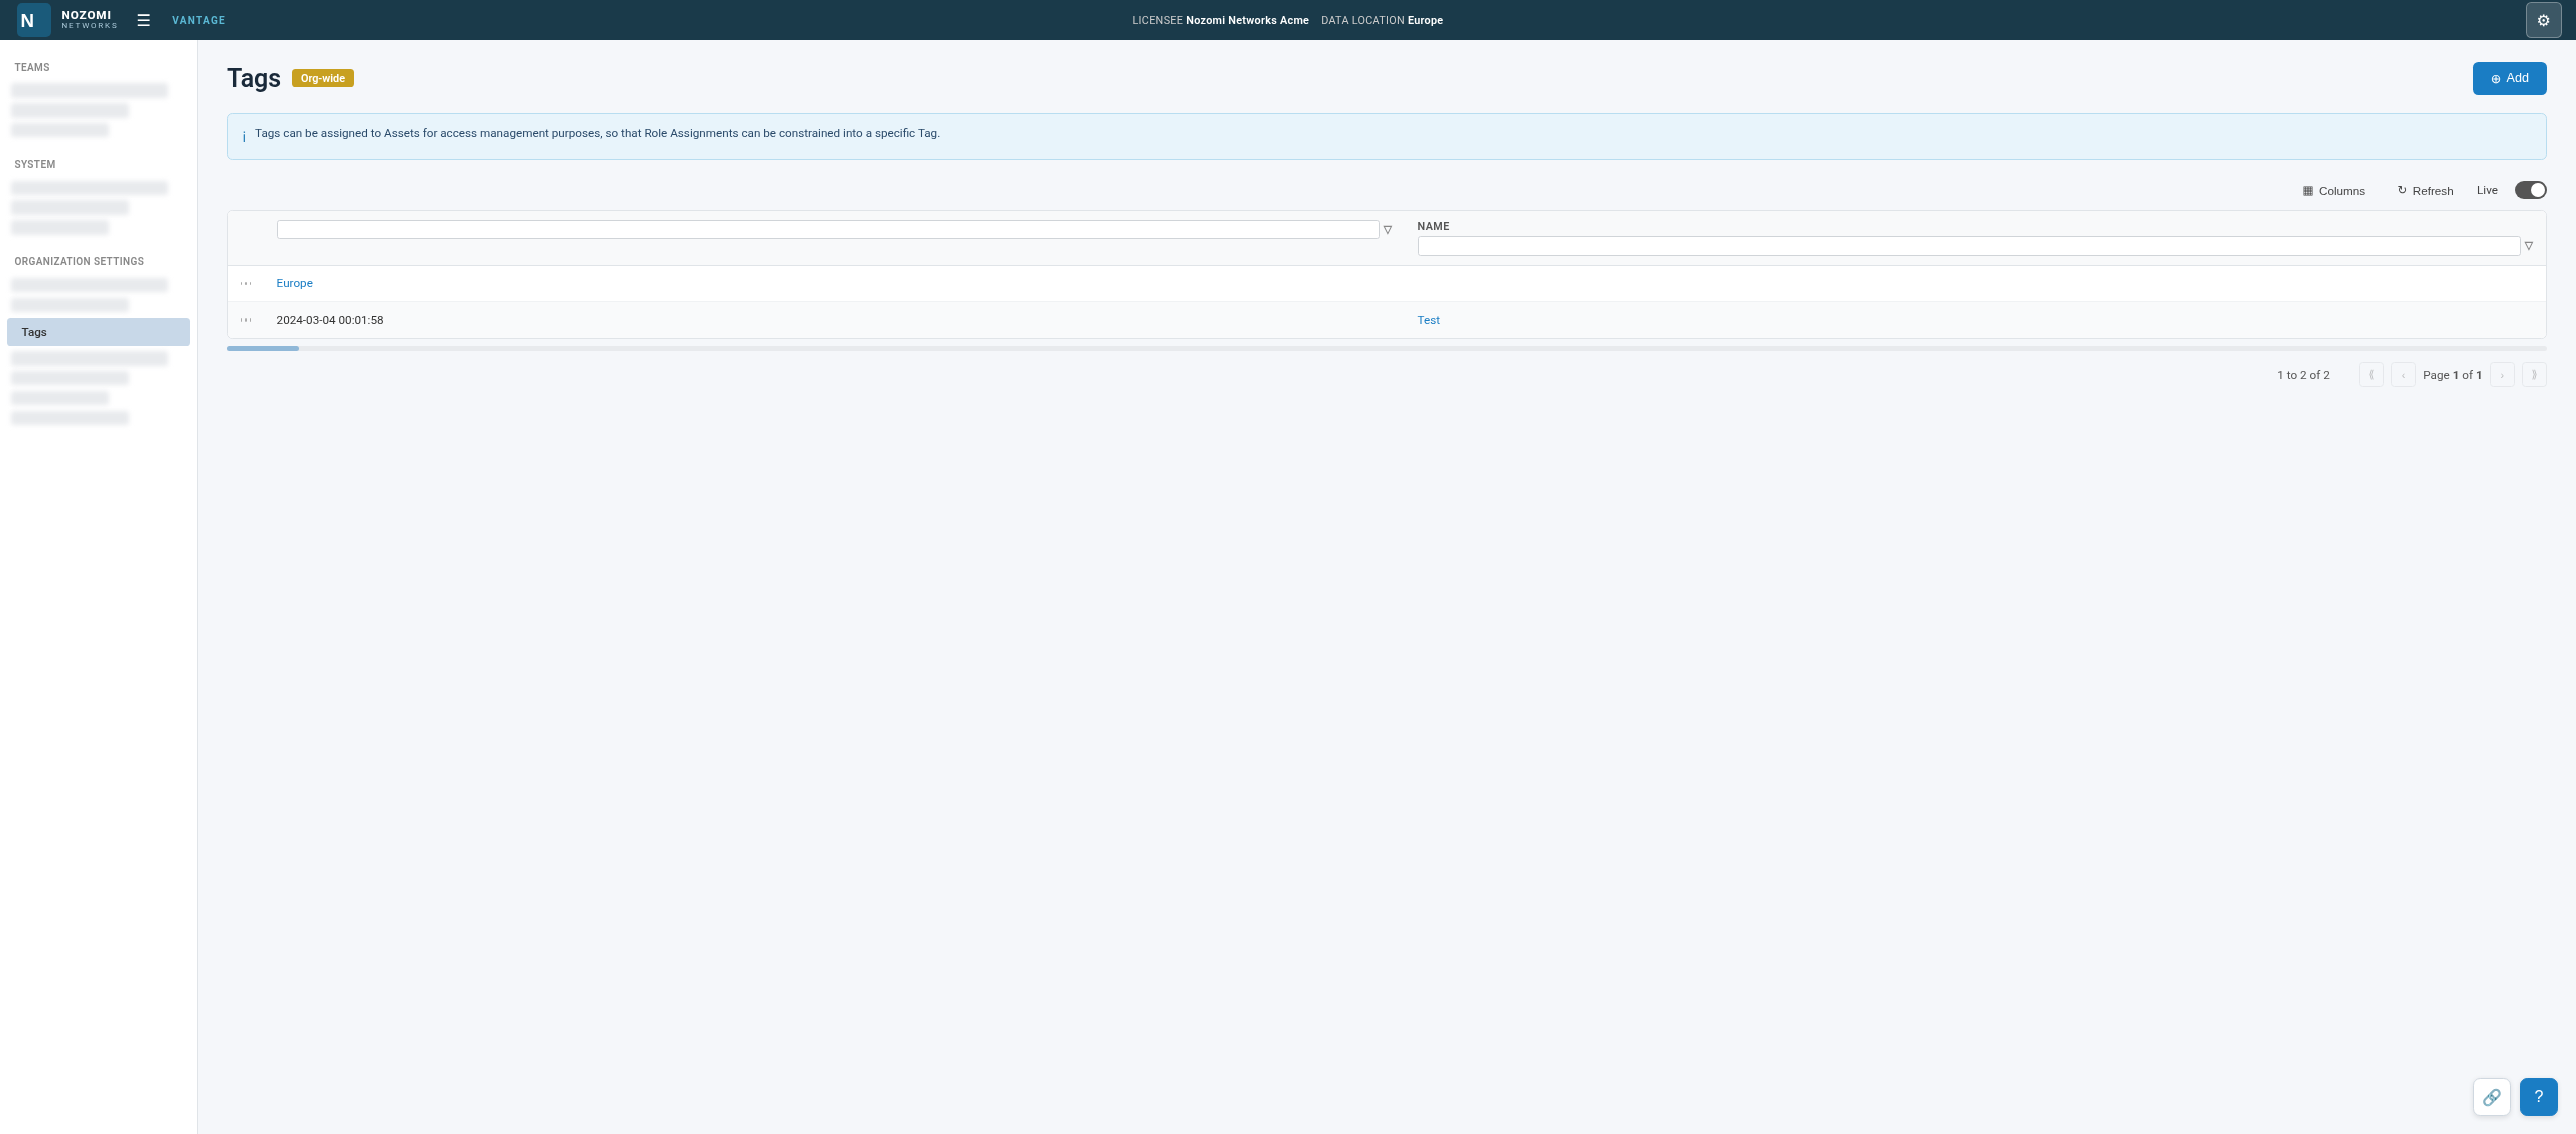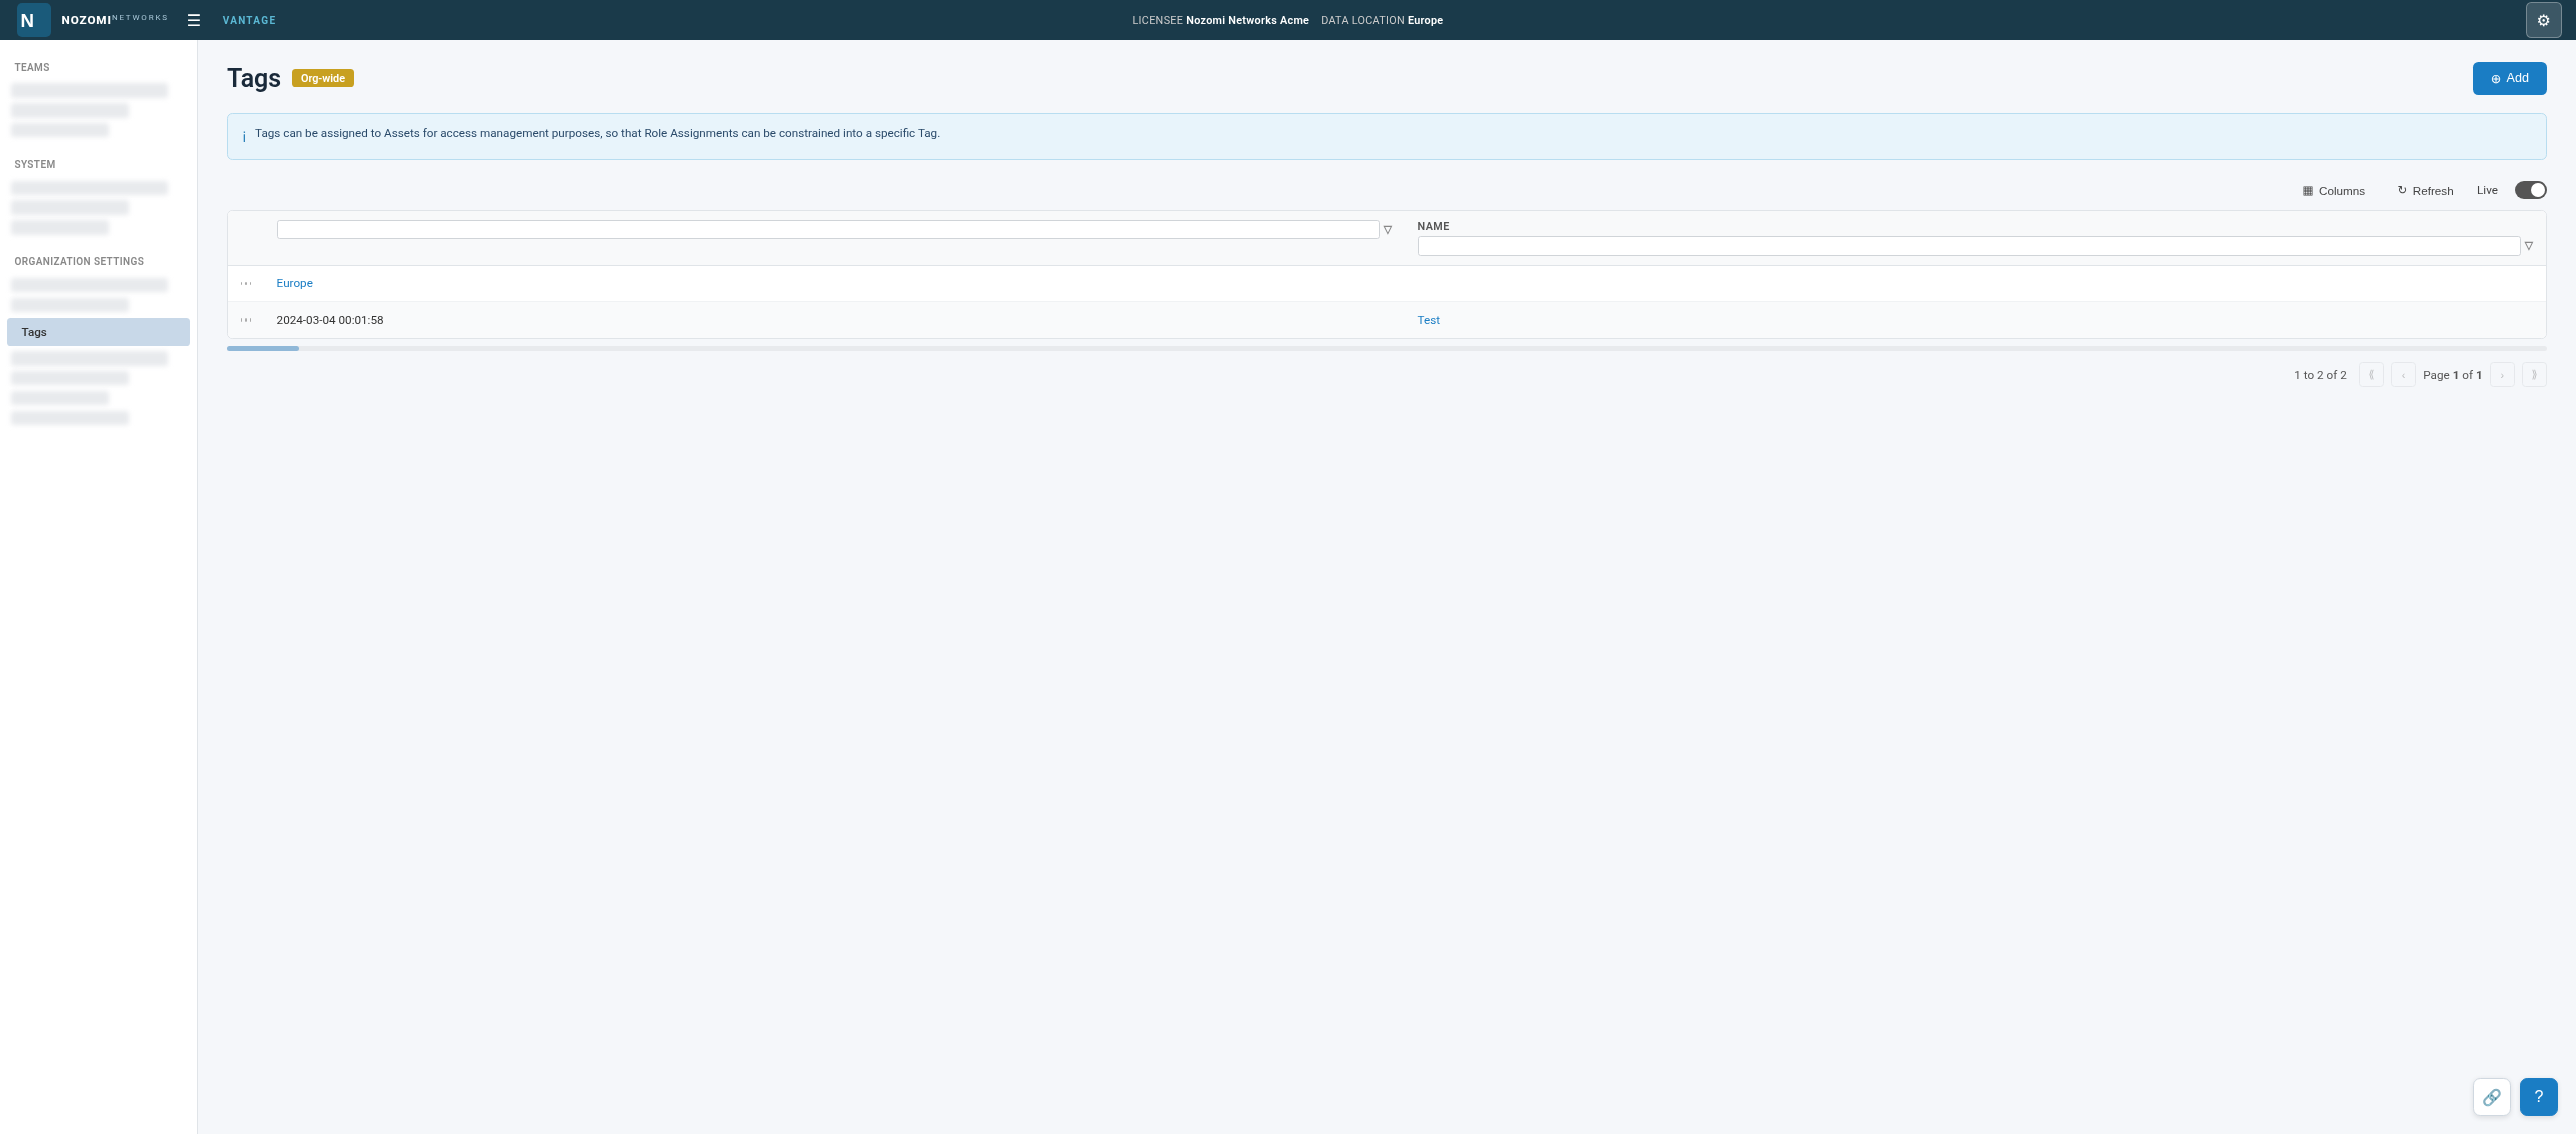--- a/index.html
+++ b/index.html
@@ -230,21 +230,21 @@
     
     .pagination {
       display: flex;
       align-items: center;
       justify-content: flex-end;
       gap: 7.2px;
       margin-top: 10.8px;
       font-size: 11.7px;
       color: #555;
     }
-    .page-info { margin-right: 5px; }
+    .page-info { margin-right: 22px; }
     .page-nav-btn {
       background: none;
       border: 0.9px solid #d0d4d8;
       border-radius: 3.6px;
       width: 25px; height: 25px;
       cursor: pointer;
       display: flex; align-items: center; justify-content: center;
       color: #666;
       font-size: 10.8px;
     }
@@ -277,21 +277,21 @@
 
 <div class="topbar">
   <div class="topbar-left">
     <div class="logo-area">
       <div class="logo-box">
         <svg class="logo-svg" viewBox="0 0 40 40" fill="none" xmlns="http://www.w3.org/2000/svg" style="font-size:14px">
           <rect width="40" height="40" rx="6" fill="#1a5a7a"></rect>
           <text x="4" y="28" font-size="22" font-weight="900" fill="#fff" font-family="Arial">N</text>
         </svg>
       </div>
-      <div style="display:flex;line-height:1.1;">
+      <div style="display:flex;flex-direction:column;line-height:1.1;">
         <span style="font-size:11.7px;font-weight:800;color:#fff;letter-spacing:0.9px;">NOZOMI</span>
         <span style="font-size:8px;font-weight:400;color:#aac8d8;letter-spacing:1.8px;">NETWORKS</span>
       </div>
     </div>
     <button class="hamburger">☰</button>
     <span style="font-size:10px;font-weight:700;color:#5bb8d4;letter-spacing:1.3px;margin-left:3.6px;">VANTAGE</span>
   </div>
 
   <div class="topbar-center">
     <span class="label">LICENSEE</span>

